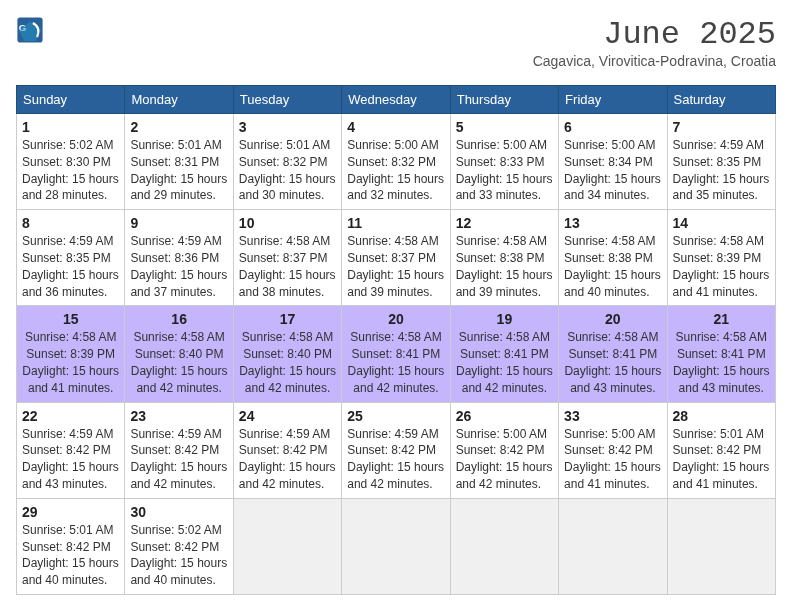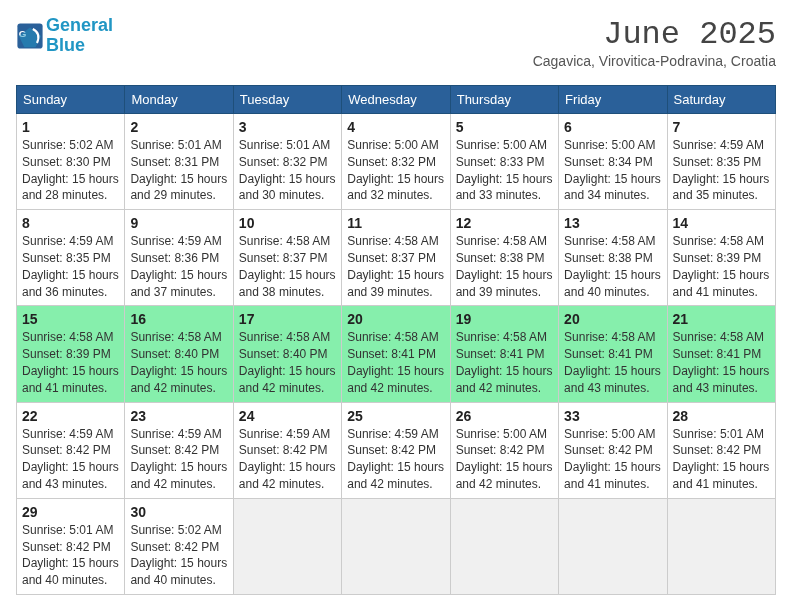--- a/index.html
+++ b/index.html
@@ -79,40 +79,35 @@
       font-weight: bold;
       color: #222;
       margin-bottom: 2px;
     }
     .day-info {
       color: #333;
       font-size: 12px;
       line-height: 1.4;
     }
     .row-shaded td {
-      background: #86efac;
+      background: #c4b5fd;
+      text-align: center;
     }
   </style>
 </head>
 <body>
 
 <div class="header-area">
   <div class="logo">
     <svg class="logo-icon" viewBox="0 0 40 40" xmlns="http://www.w3.org/2000/svg">
       <rect x="2" y="2" width="36" height="36" rx="4" fill="#2a6099"></rect>
       <text x="4" y="22" font-size="14" fill="white" font-weight="bold" font-family="Arial">G</text>
       <polygon points="20,8 36,20 28,36 12,36 4,20" fill="#2196c4" opacity="0.5"></polygon>
       <path d="M24 10 Q36 16 30 30" stroke="white" stroke-width="3" fill="none"></path>
     </svg>
-    <div>
-      <div class="logo-text">
-        <span>General</span><br>
-        <span style="color:#2196c4;">Blue</span>
-      </div>
-    </div>
   </div>
   <div class="title-area">
     <div class="month-title">June 2025</div>
     <div class="location-title">Cagavica, Virovitica-Podravina, Croatia</div>
   </div>
 </div>
 
 <table class="calendar">
   <thead>
     <tr>

